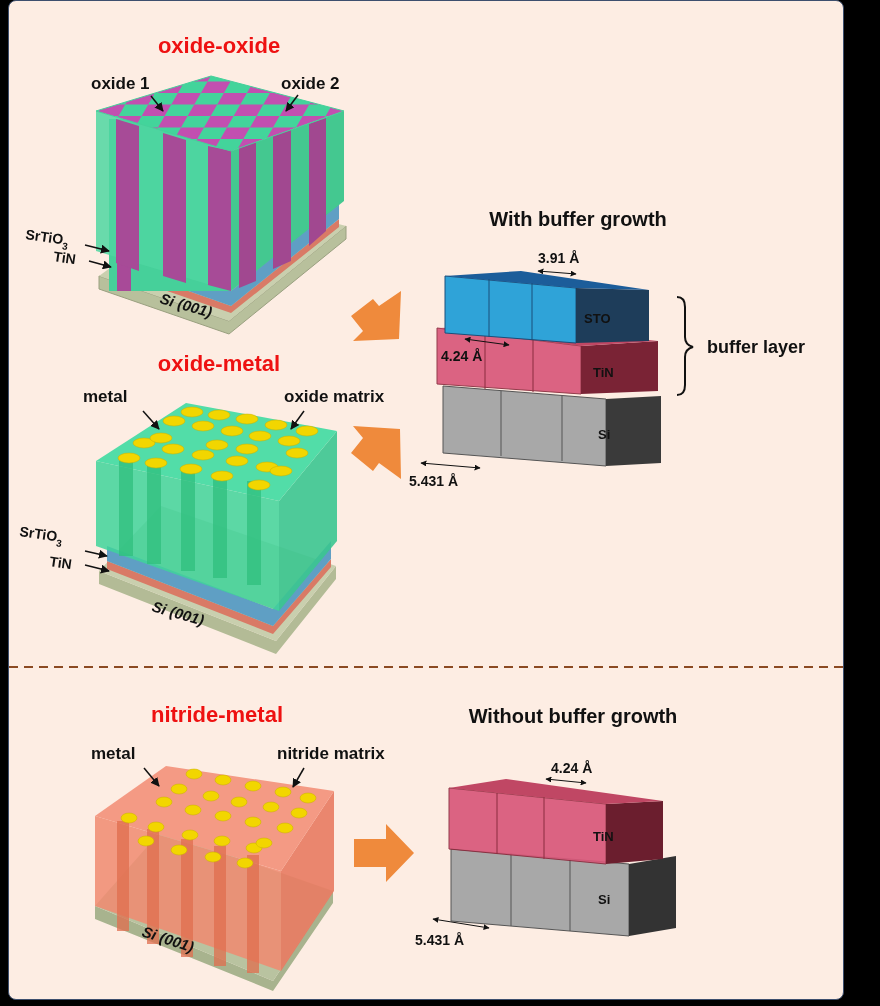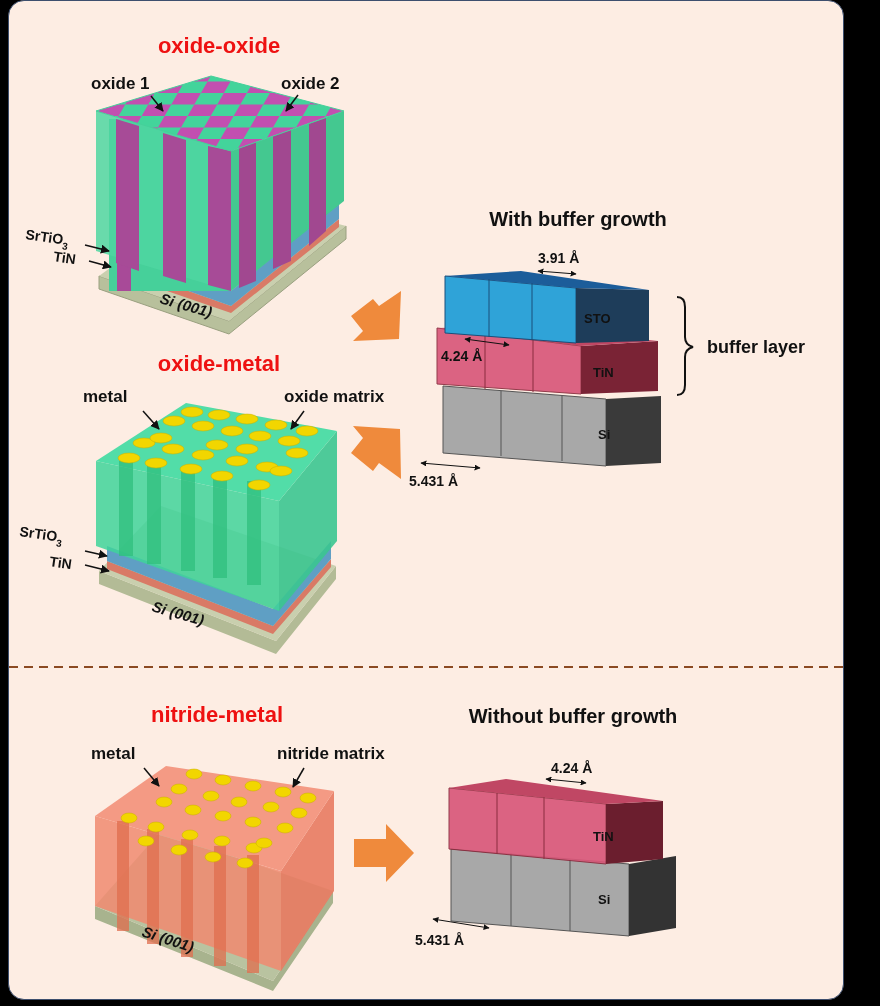--- a/index.html
+++ b/index.html
@@ -1,17 +1,17 @@
 <!DOCTYPE html>
 <html><head>
 <meta charset="utf-8">
 <style>
   html,body{margin:0;padding:0;background:#000;}
   body{width:880px;height:1006px;position:relative;overflow:hidden;font-family:"Liberation Sans",sans-serif;}
-  .panel{position:absolute;left:8px;top:0;width:836px;height:1000px;background:#fdede3;border:1.5px solid #3d4f6e;border-radius:16px;box-sizing:border-box;overflow:hidden;}
+  .panel{position:absolute;left:8px;top:0;width:836px;height:1000px;background:#fdede3;border:1.5px solid #3d4f6e;border-radius:8px;box-sizing:border-box;overflow:hidden;}
   svg{position:absolute;left:0;top:0;}
   .t{font-family:"Liberation Sans",sans-serif;font-weight:bold;}
 </style>
 </head>
 <body>
 
 <div class="panel">
 <svg width="836" height="1000" viewBox="8 0 836 1000">
   <defs>
     <marker id="ah" viewBox="0 0 10 10" refX="9" refY="5" markerWidth="6" markerHeight="6" orient="auto-start-reverse">

